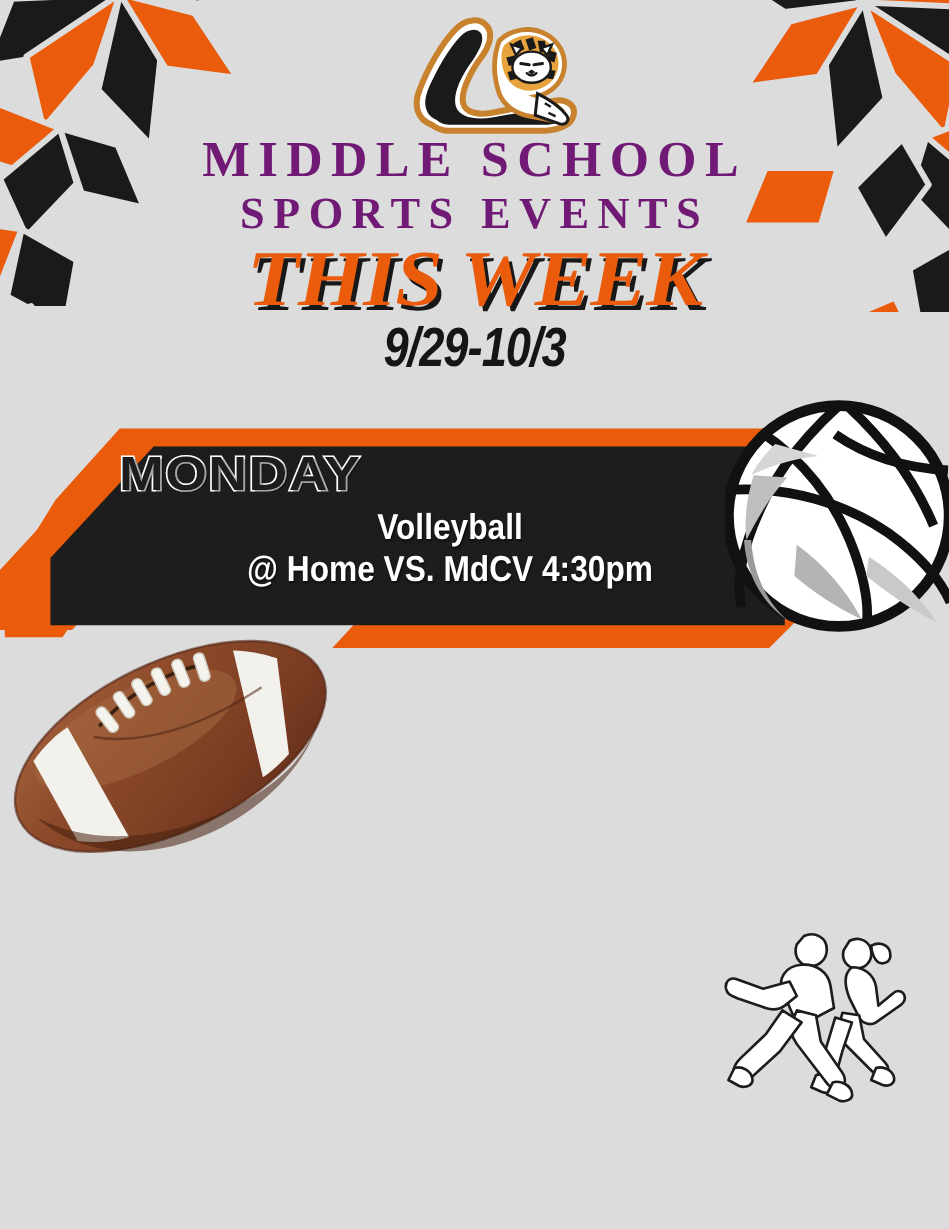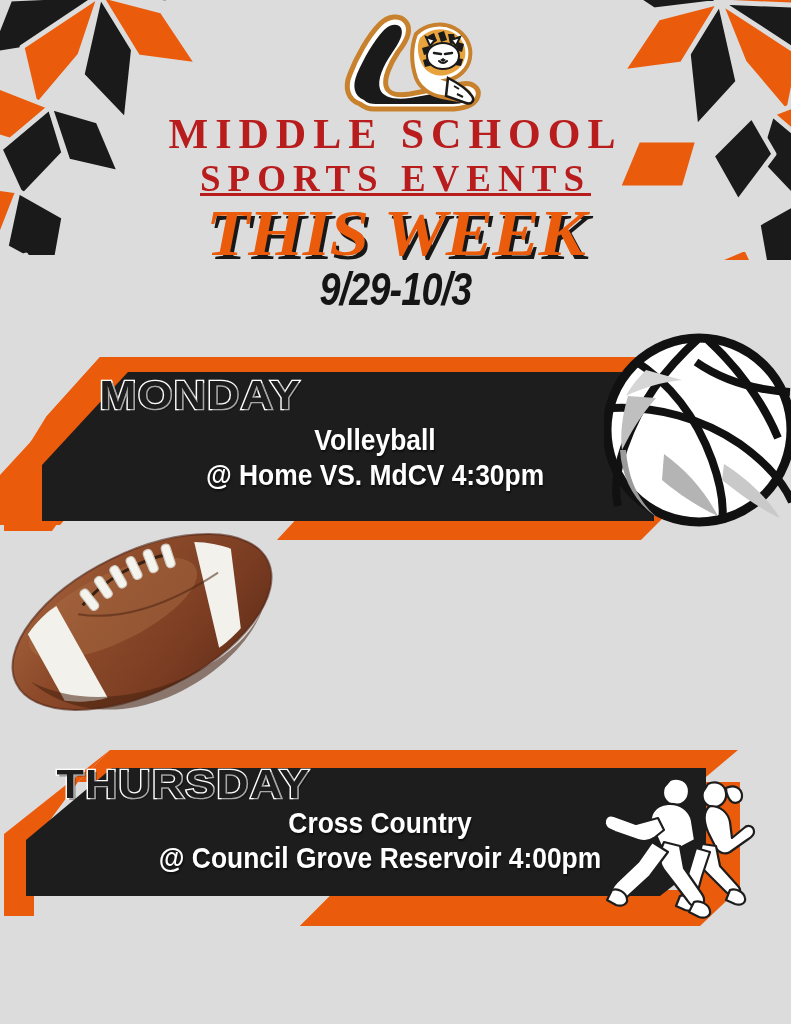--- a/index.html
+++ b/index.html
@@ -17,26 +17,26 @@
   .pom svg { display:block; }
 
   
   .logo { position:absolute; left:330px; top:8px; width:160px; height:108px; }
   .logo svg { display:block; width:100%; height:100%; }
 
   .hdr { position:absolute; left:0; right:0; top:112px; text-align:center; }
   .hdr-line1, .hdr-line2 {
     font-family:"Liberation Serif", serif;
     font-weight:700;
-    color:#b91c1c;
+    color:#701a75;
     letter-spacing:7px;
     line-height:1.06;
   }
   .hdr-line1 { font-size:42px; }
-  .hdr-line2 { font-size:37px; margin-top:2px;text-decoration:underline; }
+  .hdr-line2 { font-size:37px; margin-top:2px; }
 
   .thisweek {
     position:absolute; left:0; right:0; top:195px;
     text-align:center;
     font-family:"Liberation Serif", serif;
     font-weight:700; font-style:italic;
     font-size:66px;
     letter-spacing:-1px;
     color:#ea5b0c;
     text-shadow:3px 4px 0 #181818;
@@ -266,36 +266,20 @@
           <rect x="198" y="47" width="9" height="24" rx="4" transform="rotate(8 202 59)"></rect>
         </g>
 
         <path d="M96 72 C130 96 180 104 240 96" fill="none" stroke="#4a2513" stroke-width="2" opacity="0.55"></path>
 
         <path d="M24 112 C60 160 130 182 200 174 C240 169 266 152 278 130 C258 168 196 190 140 186 C84 182 42 154 24 112 Z" fill="#45200f" opacity="0.55"></path>
       </g>
     </svg>
   </div>
 
-  <div class="banner" style="left:0; top:748px; width:760px; height:200px;">
-    <svg class="band-orange" style="left:0; top:0;" width="760" height="200" viewBox="0 0 760 200">
-      <path d="M110 2 L738 2 L700 34 L78 34 Z" fill="#ea5b0c"></path>
-      <path d="M110 2 L78 34 L34 94 L34 168 L4 168 L4 86 Z" fill="#ea5b0c"></path>
-      <path d="M700 34 L740 34 L740 140 L700 178 L300 178 L336 142 L700 142 Z" fill="#ea5b0c"></path>
-      <path d="M300 178 L336 142 L700 142 L700 178 Z" fill="#ea5b0c"></path>
-    </svg>
-    <svg class="band-black" style="left:0; top:0;" width="760" height="200" viewBox="0 0 760 200">
-      <path d="M112 20 L706 20 L706 112 L660 148 L26 148 L26 92 Z" fill="#1d1d1d"></path>
-    </svg>
-    <div class="day" style="left:70px; top:14px;">THURSDAY</div>
-    <div class="ev-text" style="left:110px; top:58px; width:540px;">
-      <span class="ev-sport">Cross Country</span>
-      <span class="ev-where">@ Council Grove Reservoir 4:00pm</span>
-    </div>
-  </div>
 
   <div class="runners">
     <svg viewBox="0 0 170 150">
       <g fill="#ffffff" stroke="#1d1d1d" stroke-width="2.2" stroke-linejoin="round">
 
         <path d="M116 12 C124 8 133 12 134 21 C135 29 129 35 122 35 C114 35 109 28 111 20 Z"></path>
         <path d="M134 16 C142 12 150 16 150 24 C150 30 144 32 140 30 C137 28 134 22 134 16 Z"></path>
         <path d="M118 34 C128 34 136 40 138 50 L140 66 L152 56 C156 52 162 54 162 60 C162 64 158 66 155 68 L138 80
                  C133 83 127 81 124 76 L116 60 C112 50 110 40 118 34 Z"></path>
         <path d="M124 74 L128 94 L146 114 C150 118 148 124 142 124 C138 124 136 122 133 119 L112 98

